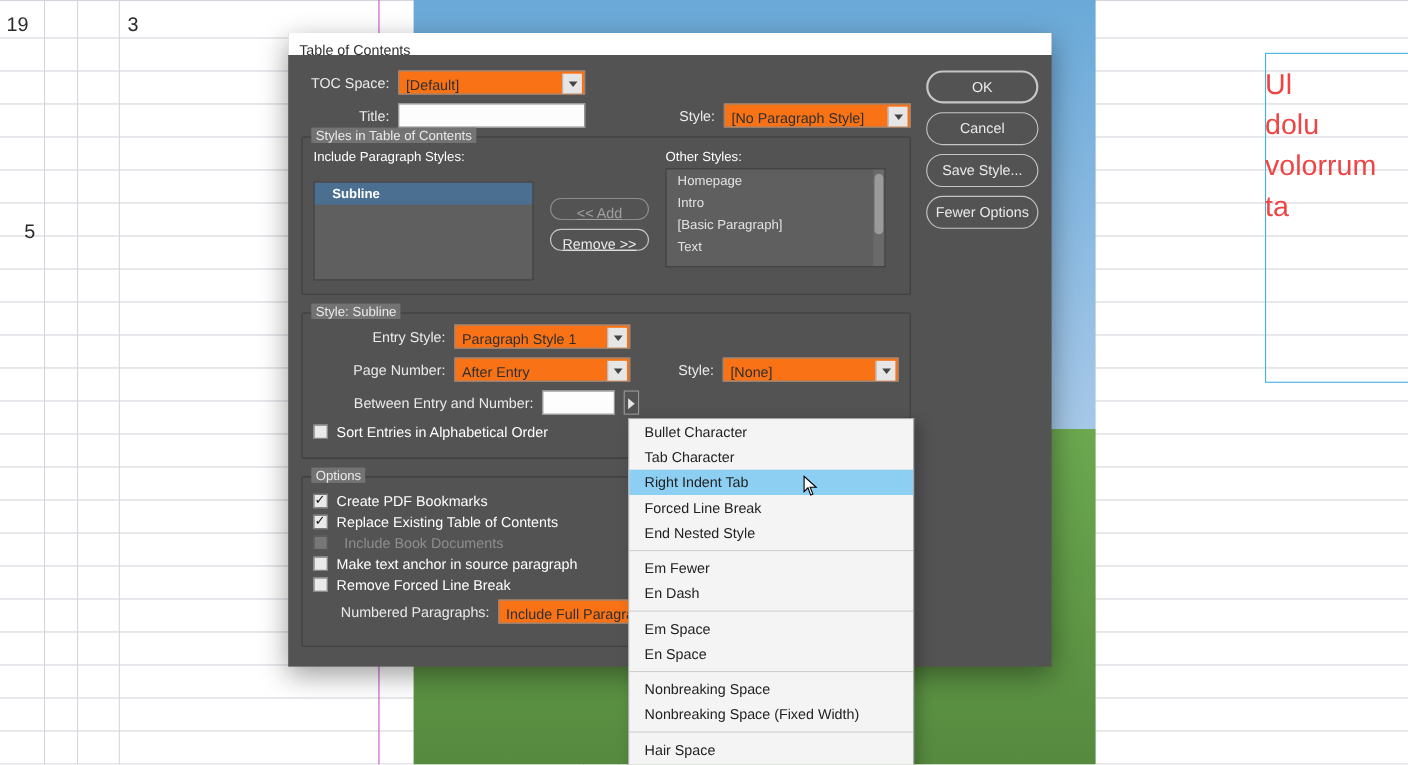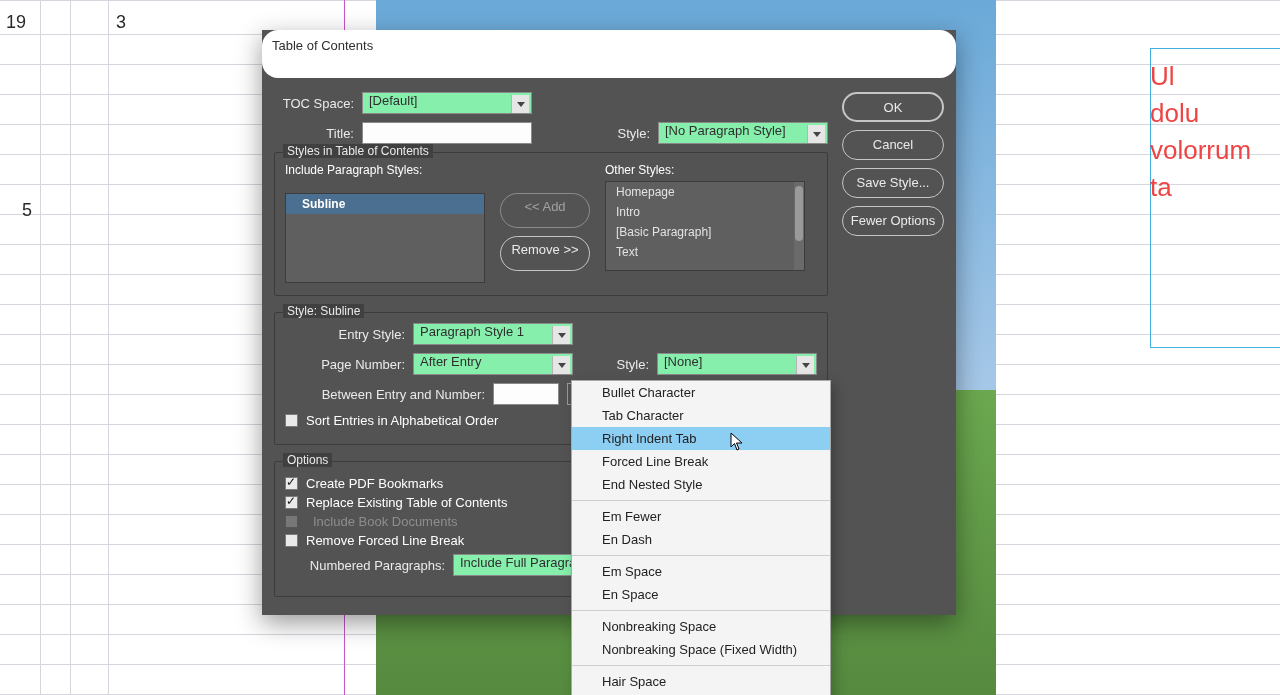--- a/index.html
+++ b/index.html
@@ -24,43 +24,43 @@
   .photo.grass { background: linear-gradient(#6ba84f,#568a3f); }
 
   
   .dialog {
     position:absolute; left:262px; top:30px; width:694px; height:auto;
     background:#535353; color:#ffffff;
     box-shadow: 0 8px 24px rgba(0,0,0,.4);
     font-size:13px;
   }
   .dialog .titlebar {
-    background:#fff; color:#2f2f2f; height:48px; line-height:32px;
-    padding:0 10px; font-size:13px;border-radius:16px;
+    background:#fff; color:#2f2f2f; height:20px; line-height:32px;
+    padding:0 10px; font-size:13px;
   }
   .dialog .body { display:flex; padding:14px 12px 18px 12px; gap:14px; }
   .dialog .col-main { flex:1; }
   .dialog .col-buttons { width:118px; display:flex; flex-direction:column; gap:8px; }
 
   .pillbtn {
     background:#535353; border:1px solid #c6c6c6; color:#eaeaea;
     border-radius:18px; height:30px; line-height:28px; text-align:center;
     font-size:13px; cursor:pointer;
   }
   .pillbtn.primary { border-width:2px; }
 
   .row { display:flex; align-items:center; margin-bottom:8px; gap:8px; }
   .label { text-align:right; font-size:13px; color:#eaeaea; }
   .label.w1 { width:80px; }
   .label.w2 { width:120px; }
   .label.w3 { width:60px; }
 
   .dropdown {
-    background:#86efac; color:#2f2f2f; border:1px solid #8a8a8a;
-    height:22px; display:flex; align-items:flex-start; padding:0 6px;
+    background:#f97316; color:#2f2f2f; border:1px solid #8a8a8a;
+    height:22px; display:flex; align-items:flex-end; padding:0 6px;
     position:relative;
   }
   .dropdown .arrow {
     position:absolute; right:2px; top:2px; width:18px; height:18px;
     background:#e6e6e6; border-left:1px solid #b5b5b5;
     display:flex; align-items:center; justify-content:center;
   }
   .dropdown .arrow:before {
     content:""; border-left:4px solid transparent; border-right:4px solid transparent;
     border-top:5px solid #444;
@@ -68,41 +68,41 @@
 
   .textinput {
     background:#fdfdfd; border:1px solid #8a8a8a; height:22px; padding:0 4px; color:#222;
   }
 
   .groupbox {
     border:1px solid #3c3c3c; border-radius:2px; padding:10px 10px 12px 10px;
     margin-top:6px; position:relative;
   }
   .groupbox > .legend {
-    position:absolute; top:-9px; left:8px; background:#404040; padding:0 4px;
+    position:absolute; top:-9px; left:8px; background:#737373; padding:0 4px;
     font-size:12px; color:#eaeaea;
   }
 
   .listbox {
     background:#5f5f5f; border:1px solid #3c3c3c; height:90px; overflow:hidden;
     font-size:12px;
   }
   .listbox .item { padding:3px 10px; color:#e2e2e2; }
   .listbox .item.sel { background:#4a6f91; color:#fff; font-weight:600; padding-left:16px; }
   .listbox.right { position:relative; }
   .listbox.right .scroll {
     position:absolute; right:0; top:0; bottom:0; width:10px; background:#6a6a6a;
   }
   .listbox.right .scroll:after {
     content:""; position:absolute; left:1px; right:1px; top:4px; height:55px;
     background:#9a9a9a; border-radius:4px;
   }
 
   .mid-btns { display:flex; flex-direction:column; gap:8px; align-items:center; justify-content:center; }
-  .pillbtn.small { width:90px; height:35px; line-height:26px; font-size:13px; }
+  .pillbtn.small { width:90px; height:20px; line-height:26px; font-size:13px;text-decoration:underline; }
   .pillbtn.dim { opacity:.5; }
 
   .tri-btn {
     width:14px; height:22px; background:#535353; border:1px solid #999;
     position:relative;
   }
   .tri-btn:before {
     content:""; position:absolute; left:3px; top:6px;
     border-top:5px solid transparent; border-bottom:5px solid transparent;
     border-left:6px solid #e6e6e6;
@@ -116,21 +116,21 @@
   .chk.disabled { color:#8e8e8e;gap:15px; }
   .chk.disabled .box { background:#777; border-color:#555; }
 
   
   .scmenu {
     position:absolute; left:571px; top:380px; width:260px;
     background:#f4f4f4; border:1px solid #a8a8a8; color:#222;
     box-shadow: 4px 4px 12px rgba(0,0,0,.25);
     font-size:13px;
   }
-  .scmenu .mi { padding:4px 30px; }
+  .scmenu .mi { padding:4px 14px; }
   .scmenu .mi.highlight { background:#8dcff3; }
   .scmenu .sep { height:1px; background:#cfcfcf; margin:4px 0; }
 
   .cursor {
     position:absolute; width:14px; height:20px; pointer-events:none;
   }
   .cursor svg { width:14px; height:20px; }
 
   .doc-text {
     position:absolute; font-family:serif; color:#ef4444;
@@ -281,20 +281,24 @@
         <div class="chk">
           <span class="box checked"></span>
           <span>Replace Existing Table of Contents</span>
         </div>
         <div class="chk disabled">
           <span class="box"></span>
           <span>Include Book Documents</span>
         </div>
         <div class="chk">
           <span class="box"></span>
+          <span>Make text anchor in source paragraph</span>
+        </div>
+        <div class="chk">
+          <span class="box"></span>
           <span>Remove Forced Line Break</span>
         </div>
 
         <div class="row" style="margin-top:6px;">
           <span class="label" style="width:160px">Numbered Paragraphs:</span>
           <div class="dropdown" style="width:130px; overflow:hidden;">
             <span style="white-space:nowrap;">Include Full Paragra</span>
           </div>
         </div>
       </div>

